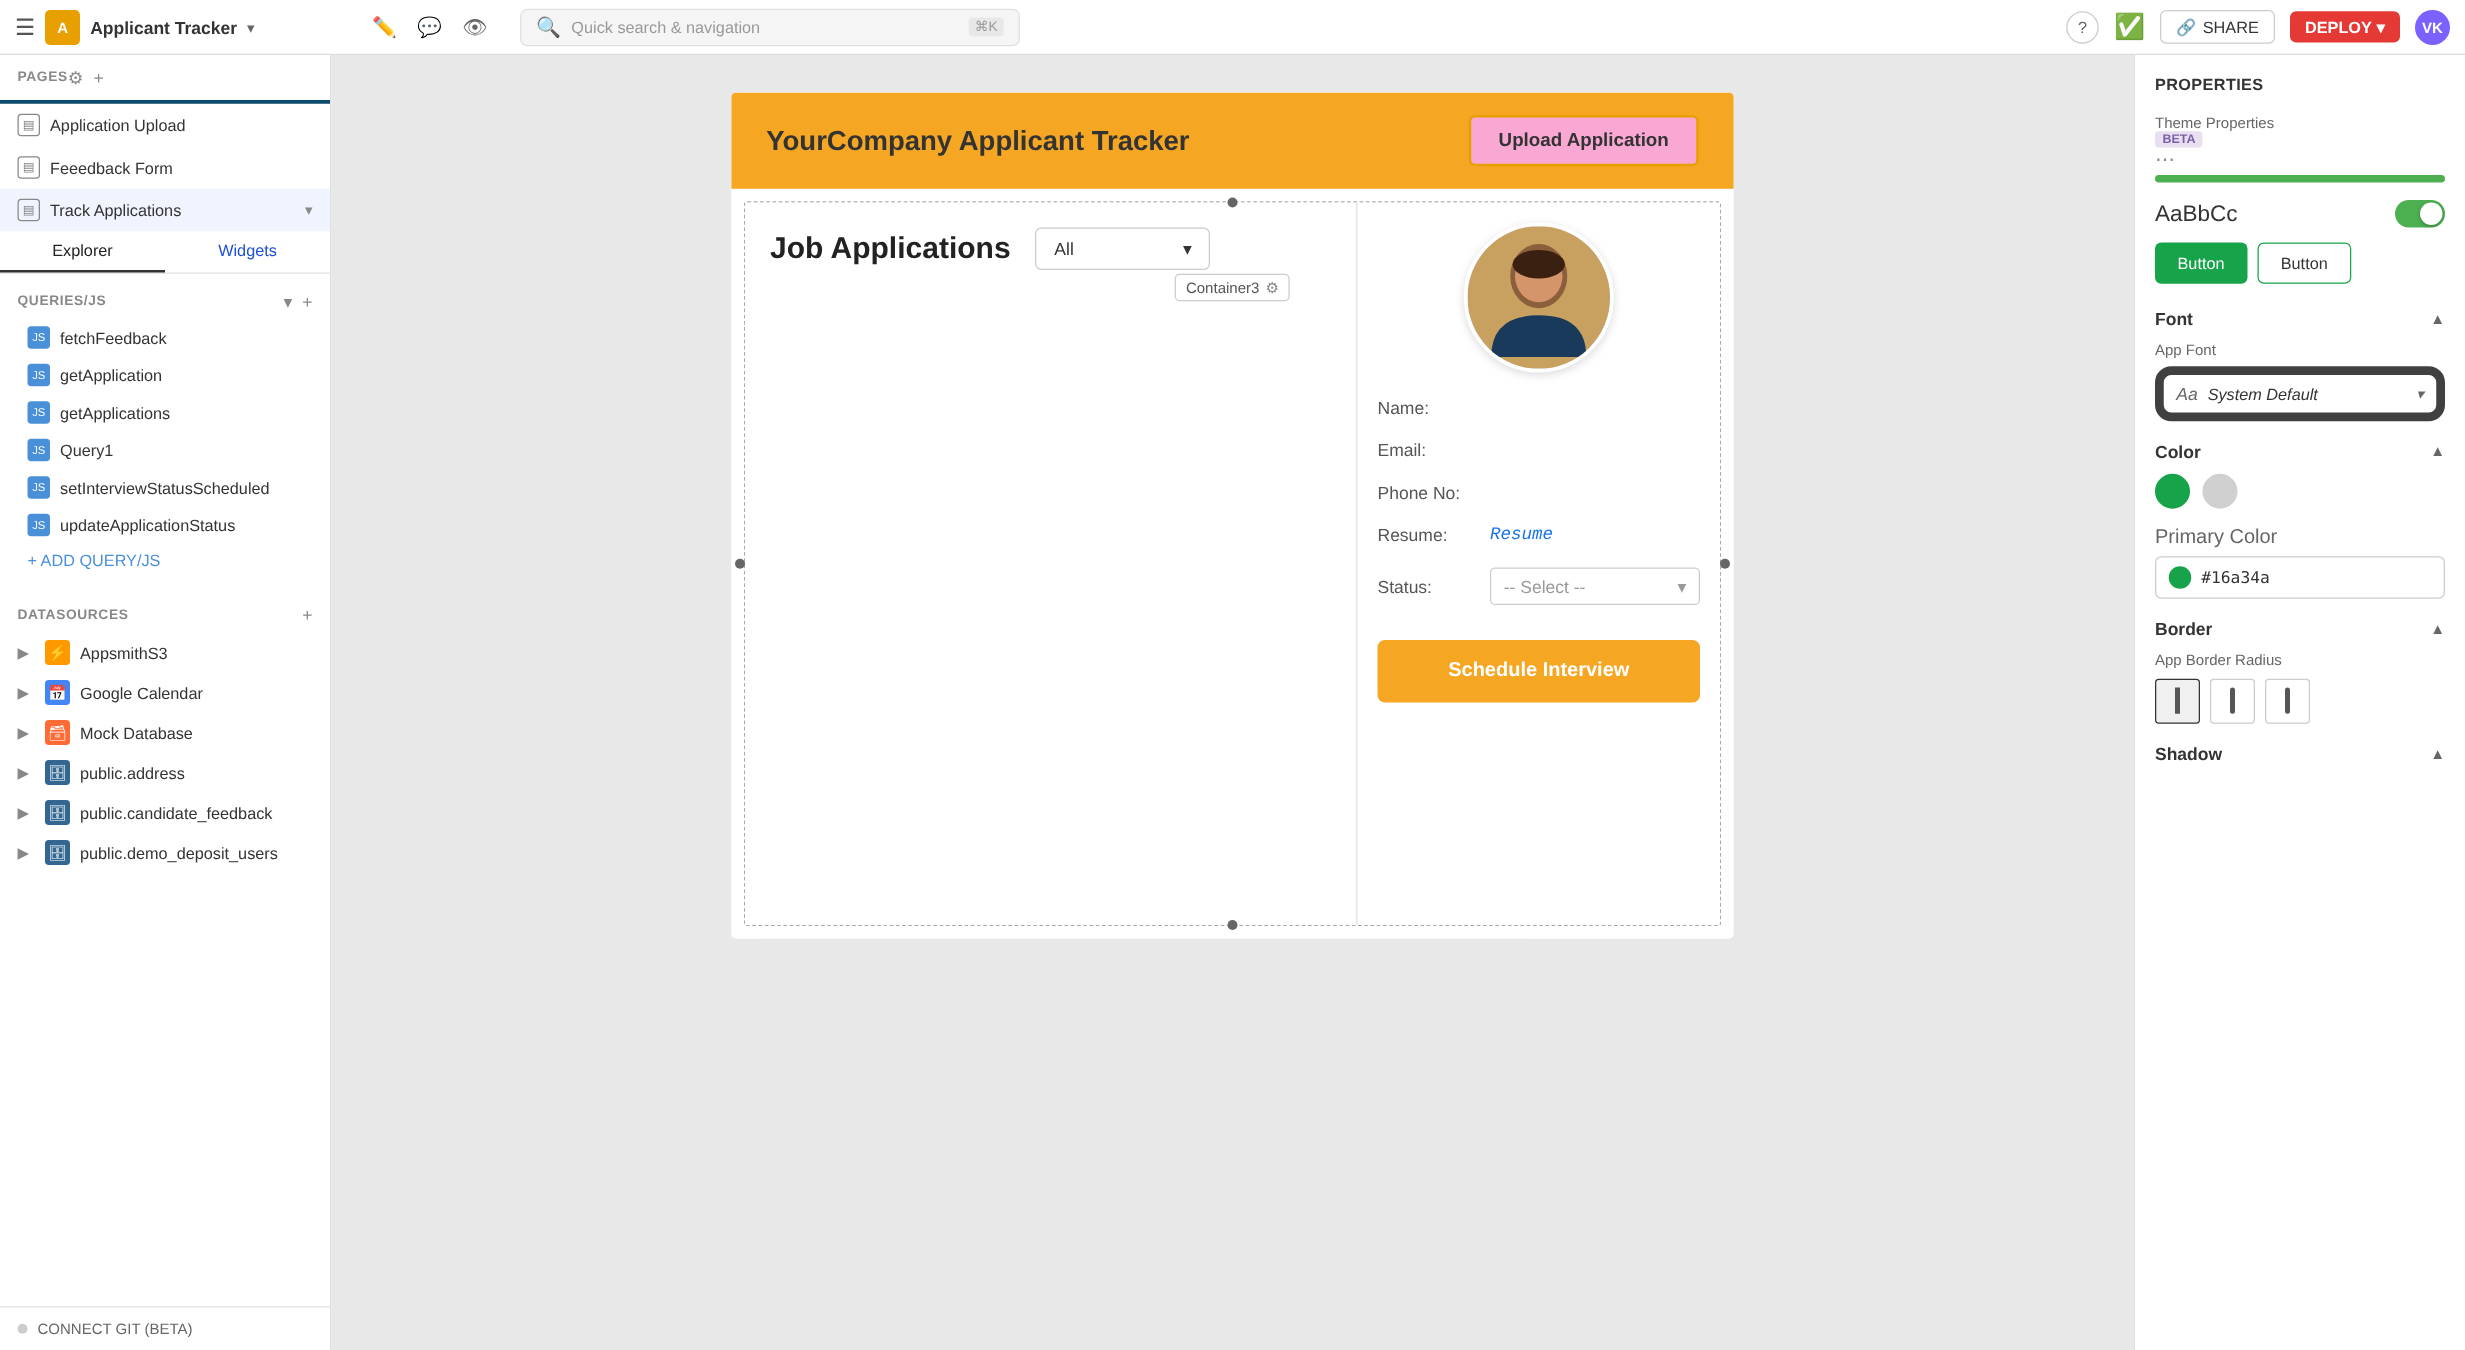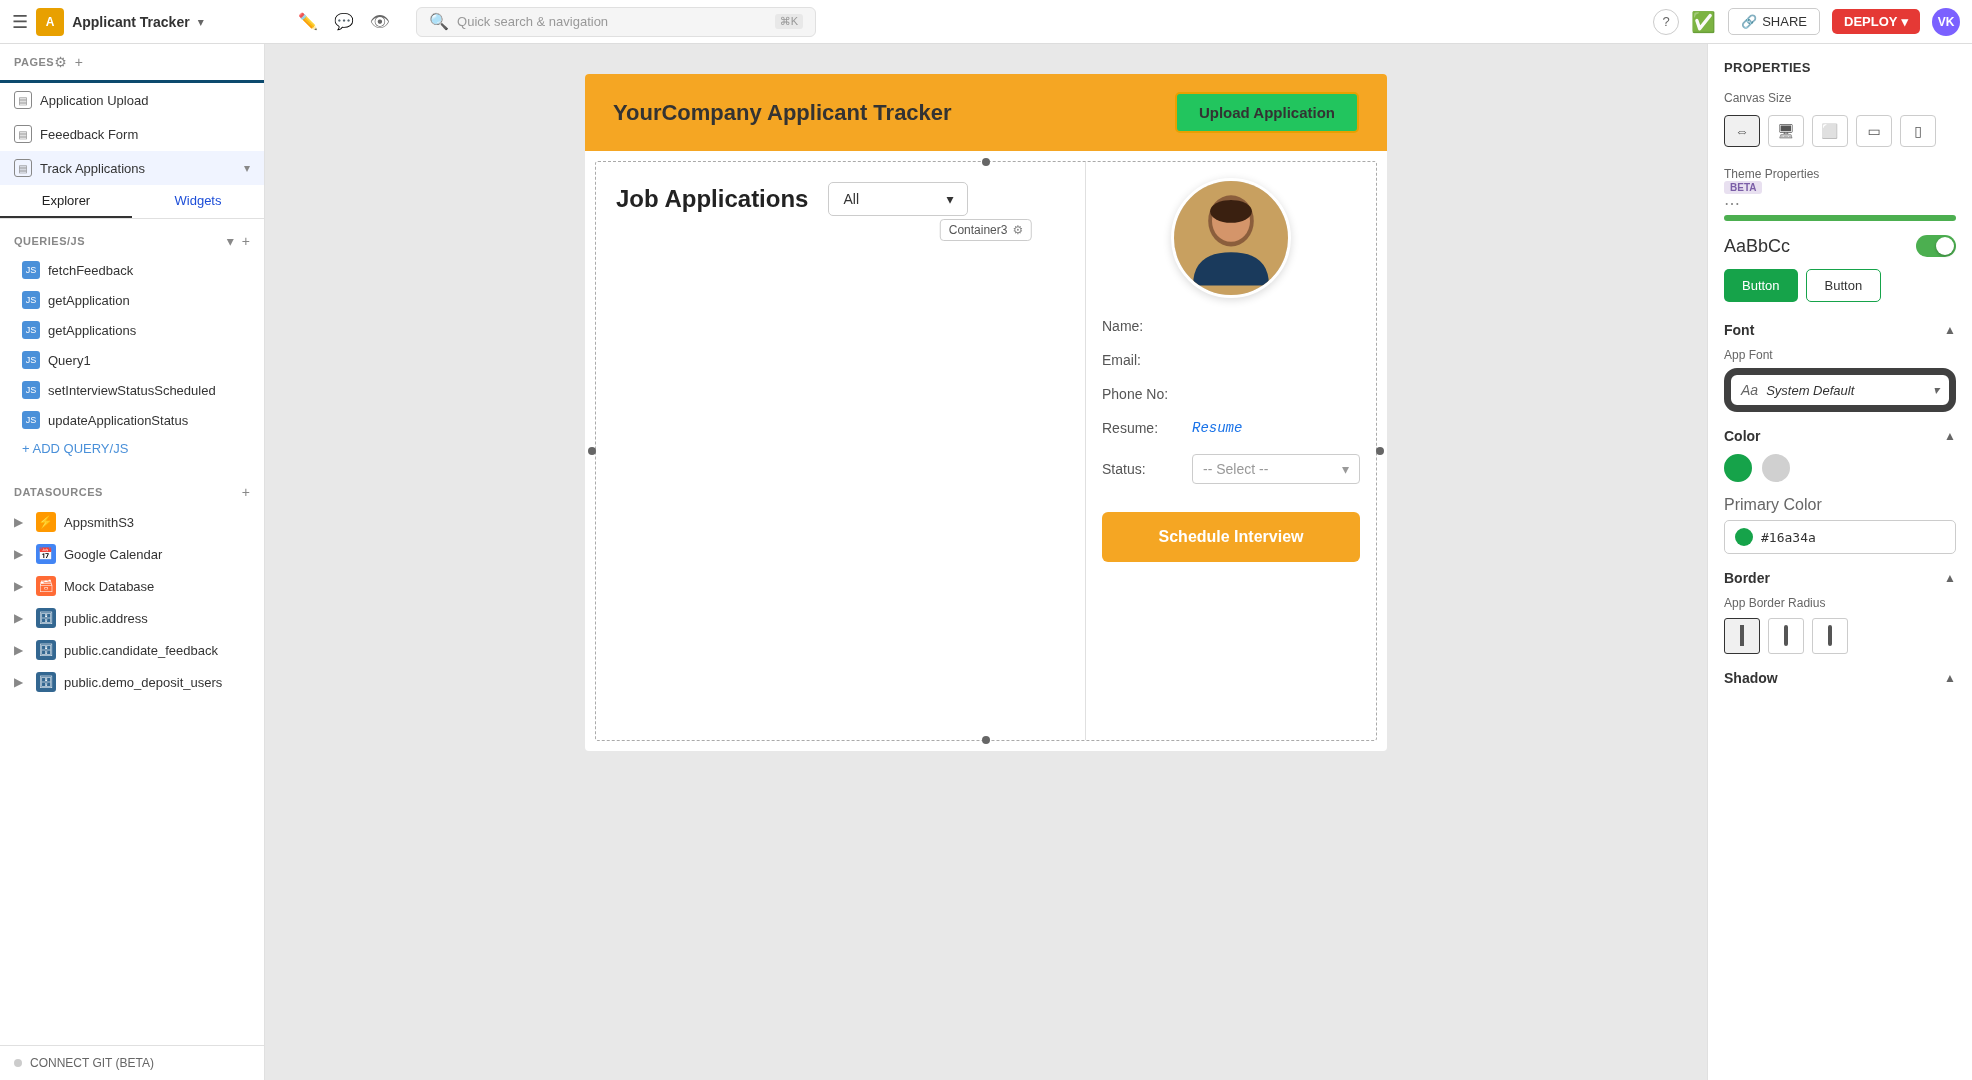--- a/index.html
+++ b/index.html
@@ -65,21 +65,21 @@
     .git-dot { width: 8px; height: 8px; border-radius: 50%; background: #ccc; }
 
     
     .canvas { flex: 1; background: #e8e8e8; overflow: hidden; position: relative; display: flex; justify-content: center; padding: 30px; }
     .canvas-inner { width: 802px; position: relative; }
 
     
     .app-preview { background: #fff; border-radius: 4px; overflow: hidden; width: 100%; }
     .app-header { background: #f5a623; padding: 18px 28px; display: flex; align-items: center; justify-content: space-between; }
     .app-header-title { font-size: 22px; font-weight: 700; color: #333; }
-    .upload-btn { background: #22c55e; border: 2px solid #e8a000; color: #333; padding: 10px 22px; border-radius: 5px; font-size: 15px; font-weight: 600; cursor: pointer; }
+    .upload-btn { background: #f9a8d4; border: 2px solid #e8a000; color: #333; padding: 10px 22px; border-radius: 5px; font-size: 15px; font-weight: 600; cursor: pointer; }
 
     
     .container-label { position: absolute; top: 68px; left: 50%; transform: translateX(-50%); background: #fff; border: 1px solid #ccc; border-radius: 4px; padding: 3px 8px; font-size: 12px; color: #555; display: flex; align-items: center; gap: 5px; white-space: nowrap; z-index: 10; }
     .container-close { color: #888; font-size: 12px; cursor: pointer; }
 
     
     .container-body { display: flex; border: 1.5px dashed #aaa; margin: 10px; border-radius: 3px; min-height: 580px; position: relative; }
     .container-body::before { content: ''; position: absolute; top: 50%; left: -8px; transform: translateY(-50%); width: 8px; height: 8px; background: #666; border-radius: 50%; }
     .container-body::after { content: ''; position: absolute; top: 50%; right: -8px; transform: translateY(-50%); width: 8px; height: 8px; background: #666; border-radius: 50%; }
 
@@ -386,30 +386,20 @@
             <button class="schedule-btn">Schedule Interview</button>
           </div>
         </div>
       </div>
     </div>
   </div>
 
   <div class="properties-panel">
     <div class="props-title">PROPERTIES</div>
 
-    <div class="canvas-size-section">
-      <div class="section-label">Canvas Size</div>
-      <div class="canvas-size-icons">
-        <div class="size-icon active">⇔</div>
-        <div class="size-icon">🖥</div>
-        <div class="size-icon">⬜</div>
-        <div class="size-icon">▭</div>
-        <div class="size-icon">▯</div>
-      </div>
-    </div>
 
     <div class="theme-section">
       <div class="theme-header">
         <span class="theme-title">Theme Properties</span>
         <span class="beta-badge">BETA</span>
         <span class="theme-dots">⋯</span>
       </div>
       <div class="theme-bar"></div>
       <div class="aa-row">
         <span class="aa-text">AaBbCc</span>

